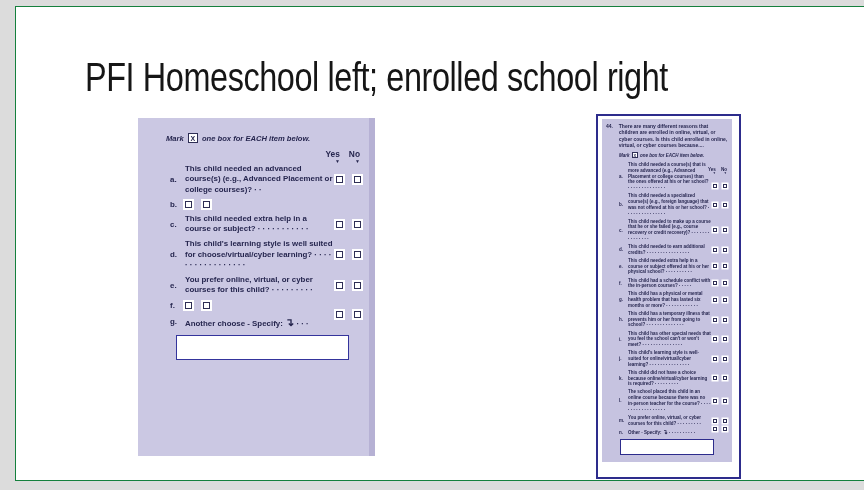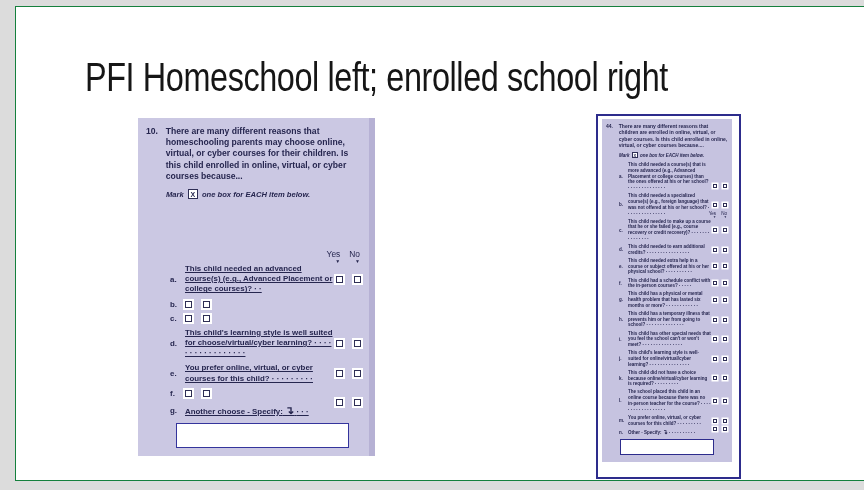--- a/index.html
+++ b/index.html
@@ -25,21 +25,21 @@
   .cb {
     display:inline-block; background:#ffffff;
     border:1.6px solid #2e2e55;
     box-shadow:0 0 0 2px #ffffff;
   }
   .pair { display:flex; align-items:center; }
   .mark-box {
     display:inline-block; background:#fff; border:1.2px solid #2e2e55;
     font-style:normal; font-weight:700; text-align:center;
   }
-  .yn-col { display:flex; flex-direction:column; align-items:flex-end; font-weight:400;margin-top:44px; }
+  .yn-col { display:flex; flex-direction:column; align-items:flex-end; font-weight:700; }
   .tri { font-style:normal; }
   .item-row { display:flex; align-items:center; }
   .item-letter { font-weight:700; flex:none; }
   .item-text { flex:1; }
   .corner-arrow { font-weight:700; }
   input.specify {
     background:#fff; display:block; outline:none;
   }
   
   .lf {
@@ -51,21 +51,21 @@
   .lf .q-num { width:20px; font-size:8.6px; font-weight:700; }
   .lf .q-text { width:202px; font-size:8.6px; font-weight:700; line-height:1.3; }
   .lf .mark-line { margin:7px 0 0 20px; font-size:7.6px; font-style:italic; font-weight:600; }
   .lf .mark-box { width:10px; height:10px; font-size:7px; line-height:9px; margin:0 2px; }
   .lf .yn-header { display:flex; justify-content:flex-end; gap:9px; padding-right:5px; margin-top:6px; margin-bottom:-1px; }
   .lf .yn-col { font-size:8.4px; }
   .lf .tri { font-size:5px; line-height:4px; }
   .lf .items { margin:2px 0 0 24px; }
   .lf .item-row { margin-bottom:5px; }
   .lf .item-letter { width:15px; font-size:7.9px; }
-  .lf .item-text { font-size:7.9px; line-height:1.3; font-weight:600; padding-right:3px;text-decoration:underline; }
+  .lf .item-text { font-size:7.9px; line-height:1.3; font-weight:600; padding-right:3px; }
   .lf .cb { width:7px; height:7px; }
   .lf .pair { gap:11px; margin-right:4px; }
   .lf .pair-raised { margin-top:-15px; }
   .lf input.specify { margin:6px 0 0 30px; width:173px; height:25px; border:1.6px solid #34349c; }
   
   .rf {
     position:absolute; left:580px; top:107px; width:145px; height:365px;
     background:#ffffff; border:2px solid #2d2c8c;
   }
   .rf-inner {
@@ -93,24 +93,20 @@
   .lf .corner-arrow { font-size:11px; }
 </style>
 </head>
 <body>
 
 <div class="slide">
 
   <div class="title">PFI Homeschool left; enrolled school right</div>
 
   <div class="lf">
-    <div class="q-row">
-      <div class="q-num">10.</div>
-      <div class="q-text">There are many different reasons that homeschooling parents may choose online, virtual, or cyber courses for their children. Is this child enrolled in online, virtual, or cyber courses because...</div>
-    </div>
     <div class="mark-line">
       <span>Mark</span>
       <span class="mark-box">X</span>
       <span>one box for EACH item below.</span>
     </div>
     <div class="yn-header">
       <div class="yn-col">
         <span>Yes</span>
         <span class="tri">▼</span>
       </div>
@@ -130,20 +126,21 @@
       </div>
       <div class="item-row">
         <span class="item-letter">b.</span>
         <span class="pair">
             <span class="cb"></span>
             <span class="cb"></span>
           </span>
       </div>
       <div class="item-row">
         <span class="item-letter">c.</span>
+        <span class="item-text">This child needed extra help in a course or subject? · · · · · · · · · · ·</span>
         <span class="pair">
             <span class="cb"></span>
             <span class="cb"></span>
           </span>
       </div>
       <div class="item-row">
         <span class="item-letter">d.</span>
         <span class="item-text">This child's learning style is well suited for choose/virtual/cyber learning? · · · · · · · · · · · · · · · · ·</span>
         <span class="pair">
             <span class="cb"></span>

